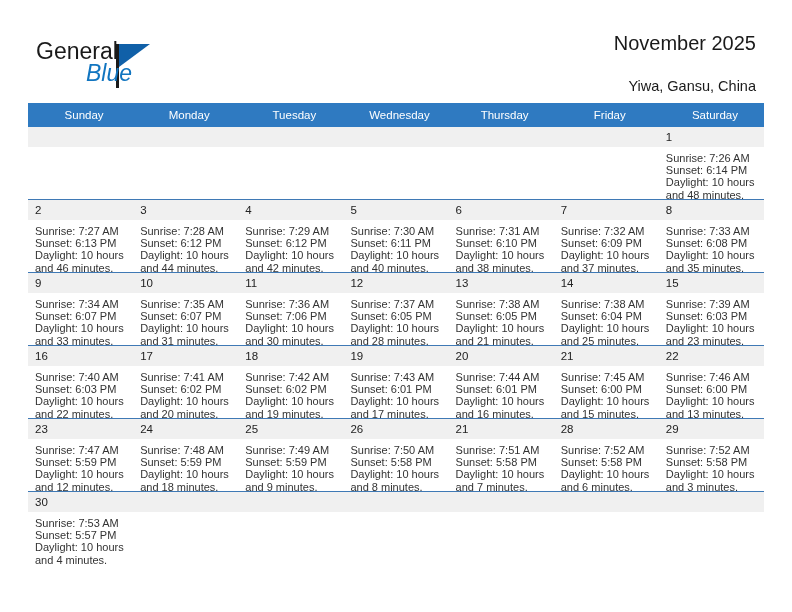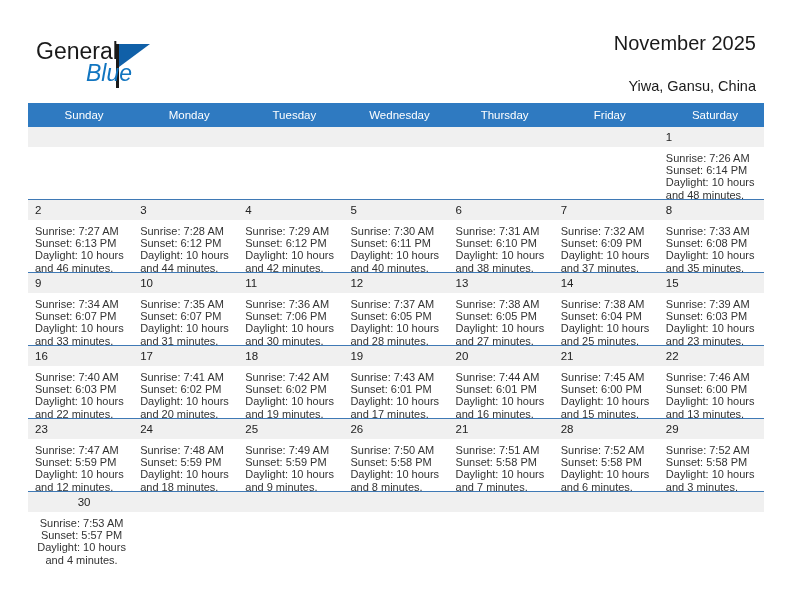--- a/index.html
+++ b/index.html
@@ -147,21 +147,20 @@
     padding: 5px 5px 0 7px;
     font-size: 11px;
     line-height: 12.2px;
     color: #333333;
   }
   .info div {
     white-space: nowrap;
   }
   .calendar tr.week-last td {
     height: 85px;
-    text-align: center;
   }
   .calendar tr.week-last .cell-inner {
     height: 85px;
   }
 </style>
 </head>
 <body>
 
 <div class="page">
 
@@ -358,21 +357,21 @@
               </div>
             </div>
           </td>
           <td>
             <div class="cell-inner">
               <div class="daynum">13</div>
               <div class="info">
                 <div>Sunrise: 7:38 AM</div>
                 <div>Sunset: 6:05 PM</div>
                 <div>Daylight: 10 hours</div>
-                <div>and 27 minutes.</div>
+                <div>and 21 minutes.</div>
               </div>
             </div>
           </td>
           <td>
             <div class="cell-inner">
               <div class="daynum">14</div>
               <div class="info">
                 <div>Sunrise: 7:38 AM</div>
                 <div>Sunset: 6:04 PM</div>
                 <div>Daylight: 10 hours</div>

